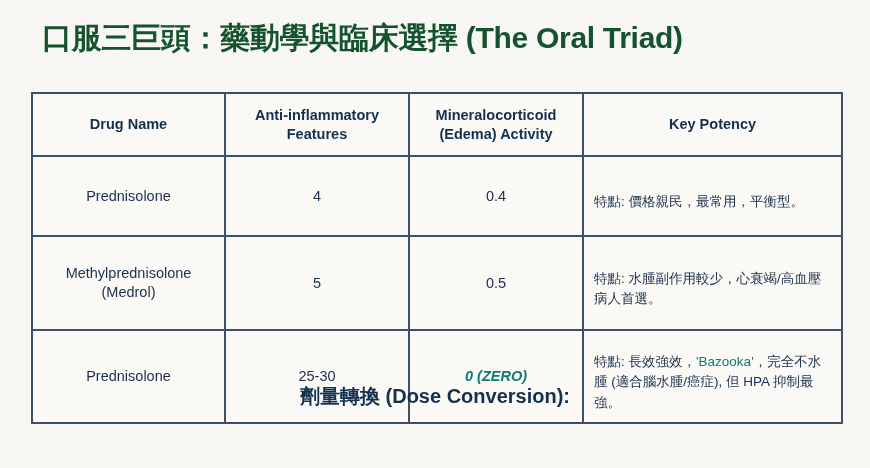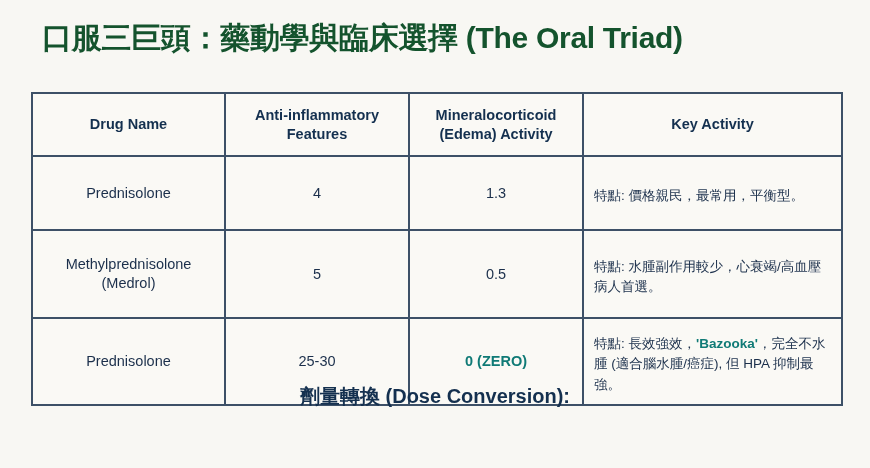--- a/index.html
+++ b/index.html
@@ -75,31 +75,32 @@
     line-height: 1.3;
     padding: 4px 24px;
   }
 
   td.cell-features {
     text-align: left;
     font-size: 13.5px;
     font-weight: normal;
     color: #1b2f4b;
     line-height: 1.5;
-    padding: 12px 8px 6px 10px;
+    padding: 18px 8px 6px 10px;
   }
 
   .zero-mark {
     color: #0f7a76;
     font-weight: bold;
     font-size: 14.5px;
+    font-style: italic;
   }
   .accent-term {
     color: #0f7a76;
-    font-weight: bold;
+    font-weight: normal;
     text-align: center;
   }
 
   
   .dose-conversion {
     position: absolute;
     left: 0;
     top: 383px;
     width: 870px;
     text-align: center;
@@ -127,29 +128,29 @@
     <col class="col-drug">
     <col class="col-potency">
     <col class="col-mineralo">
     <col class="col-features">
   </colgroup>
   <thead>
     <tr>
       <th>Drug Name</th>
       <th>Anti-inflammatory Features</th>
       <th>Mineralocorticoid (Edema) Activity</th>
-      <th>Key Activity</th>
+      <th>Key Potency</th>
     </tr>
   </thead>
   <tbody>
 
     <tr class="row-1">
       <td class="cell-center">Prednisolone</td>
       <td class="cell-center">4</td>
-      <td class="cell-center">1.3</td>
+      <td class="cell-center">0.4</td>
       <td class="cell-features">
         <span>特點: 價格親民，最常用，平衡型。</span>
       </td>
     </tr>
 
     <tr class="row-2">
       <td class="cell-center">
         <span>Methylprednisolone</span><br>
         <span>(Medrol)</span>
       </td>

